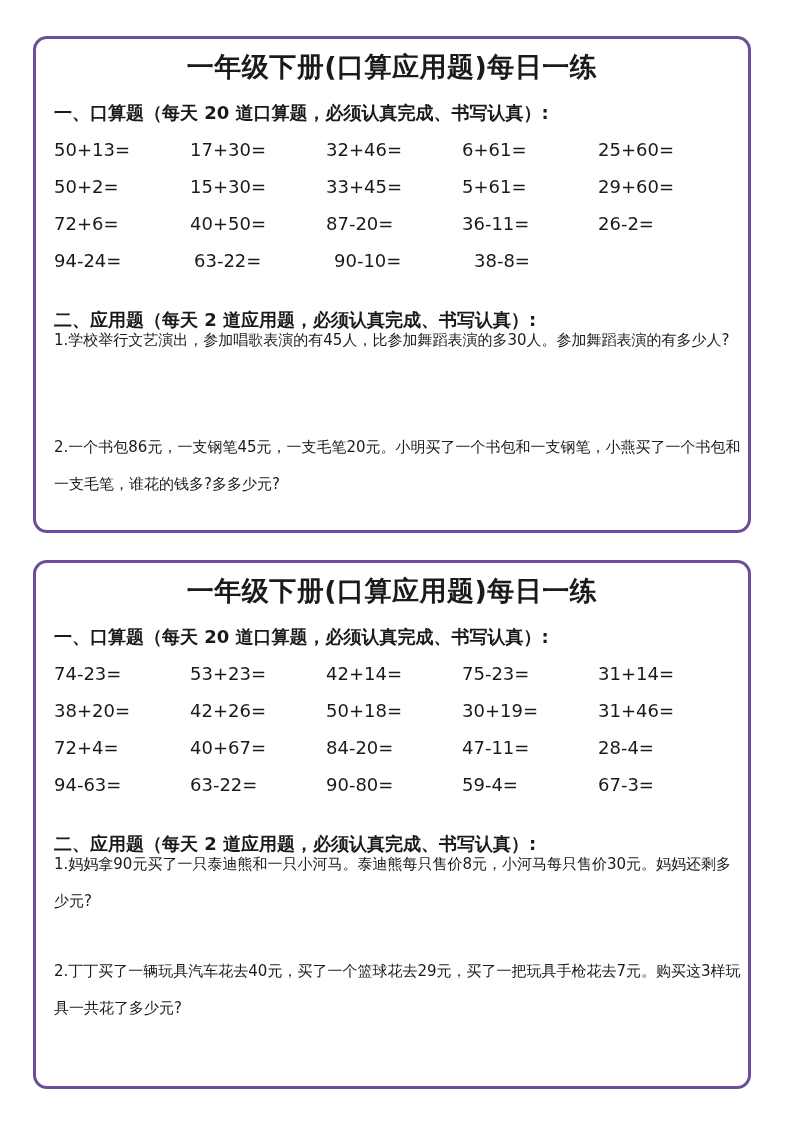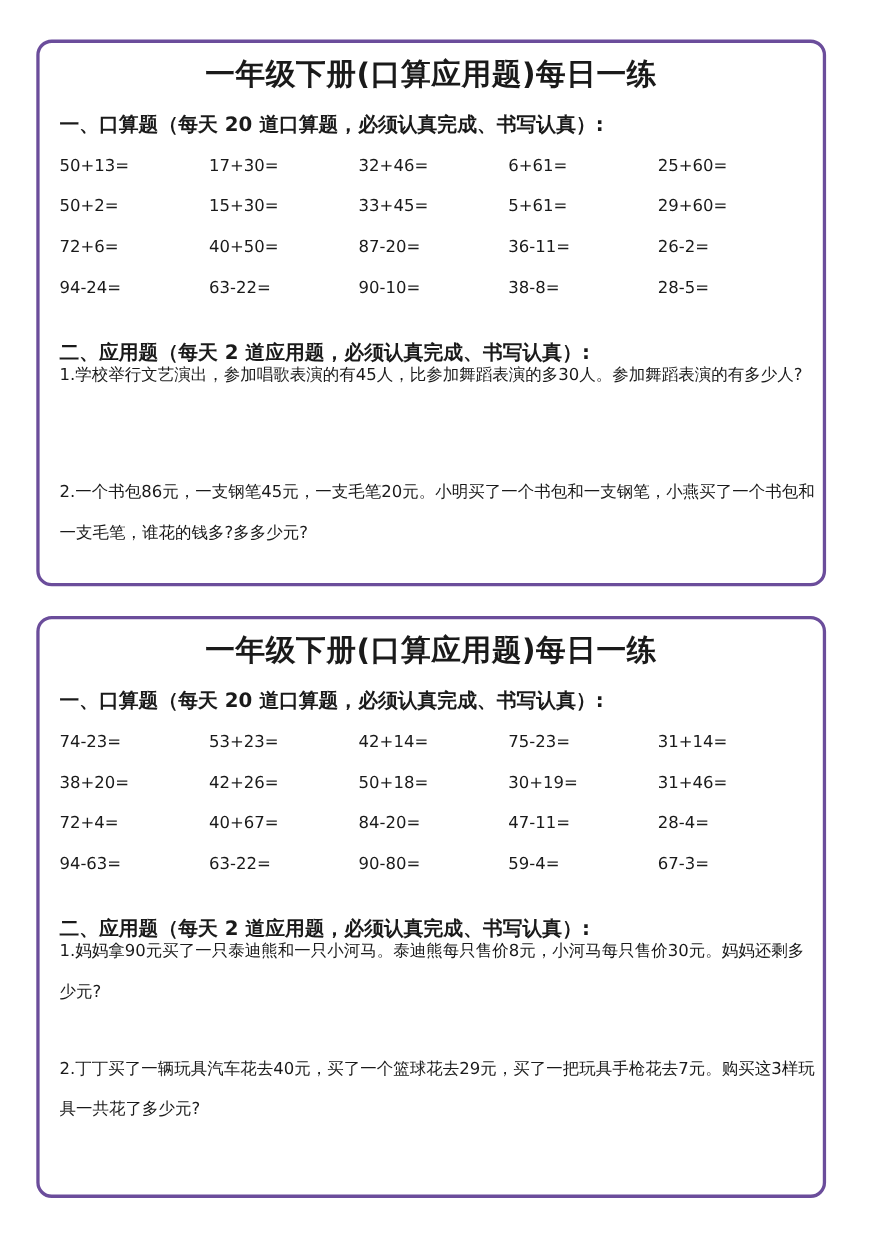--- a/index.html
+++ b/index.html
@@ -8,21 +8,21 @@
   .card { position: absolute; left: 33px; width: 718px; border: 3px solid #6b4d9b;
           border-radius: 14px; background: #fff; box-sizing: border-box; padding-left: 31px; }
   .card1 { top: 36px; height: 497px; }
   .card2 { top: 560px; height: 529px; }
   .title { position: absolute; left: 0; right: 0; top: 10px; text-align: center;
            font-size: 27px; font-weight: bold; letter-spacing: 0.5px; }
   .sec { position: absolute; left: 18px; font-size: 18px; font-weight: bold; }
   .s1 { top: 62px; }
   .grid { position: absolute; left: 18px; top: 98px; width: 680px; }
   .row { height: 37px; display: flex; }
-  .cell { width: 140px; font-size: 15px; line-height: 26px; }
+  .cell { width: 140px; font-size: 18px; line-height: 26px; }
   .s2 { top: 250px; margin-top: 19px; }
   .q { position: absolute; left: 18px; width: 690px; font-size: 15px; line-height: 37px; }
   .q1 { top: 283px; }
   .q2 { top: 390px; }
   .footer { position: absolute; top: 1093px; left: 0; right: 0; text-align: center;
             font-size: 16px; font-weight: normal; letter-spacing: 6px; margin-top: 46px; }
 </style>
 </head>
 <body>
 
@@ -49,21 +49,20 @@
       <div class="cell">40+50=</div>
       <div class="cell">87-20=</div>
       <div class="cell">36-11=</div>
       <div class="cell">26-2=</div>
     </div>
     <div class="row">
       <div class="cell">94-24=</div>
       <div class="cell">63-22=</div>
       <div class="cell">90-10=</div>
       <div class="cell">38-8=</div>
-      <div class="cell">28-5=</div>
     </div>
   </div>
   <div class="sec s2">二、应用题（每天 2 道应用题，必须认真完成、书写认真）:</div>
   <div class="q q1">1.学校举行文艺演出，参加唱歌表演的有45人，比参加舞蹈表演的多30人。参加舞蹈表演的有多少人?</div>
   <div class="q q2">2.一个书包86元，一支钢笔45元，一支毛笔20元。小明买了一个书包和一支钢笔，小燕买了一个书包和一支毛笔，谁花的钱多?多多少元?</div>
 </div>
 
 <div class="card card2">
   <div class="title">一年级下册(口算应用题)每日一练</div>
   <div class="sec s1">一、口算题（每天 20 道口算题，必须认真完成、书写认真）:</div>

